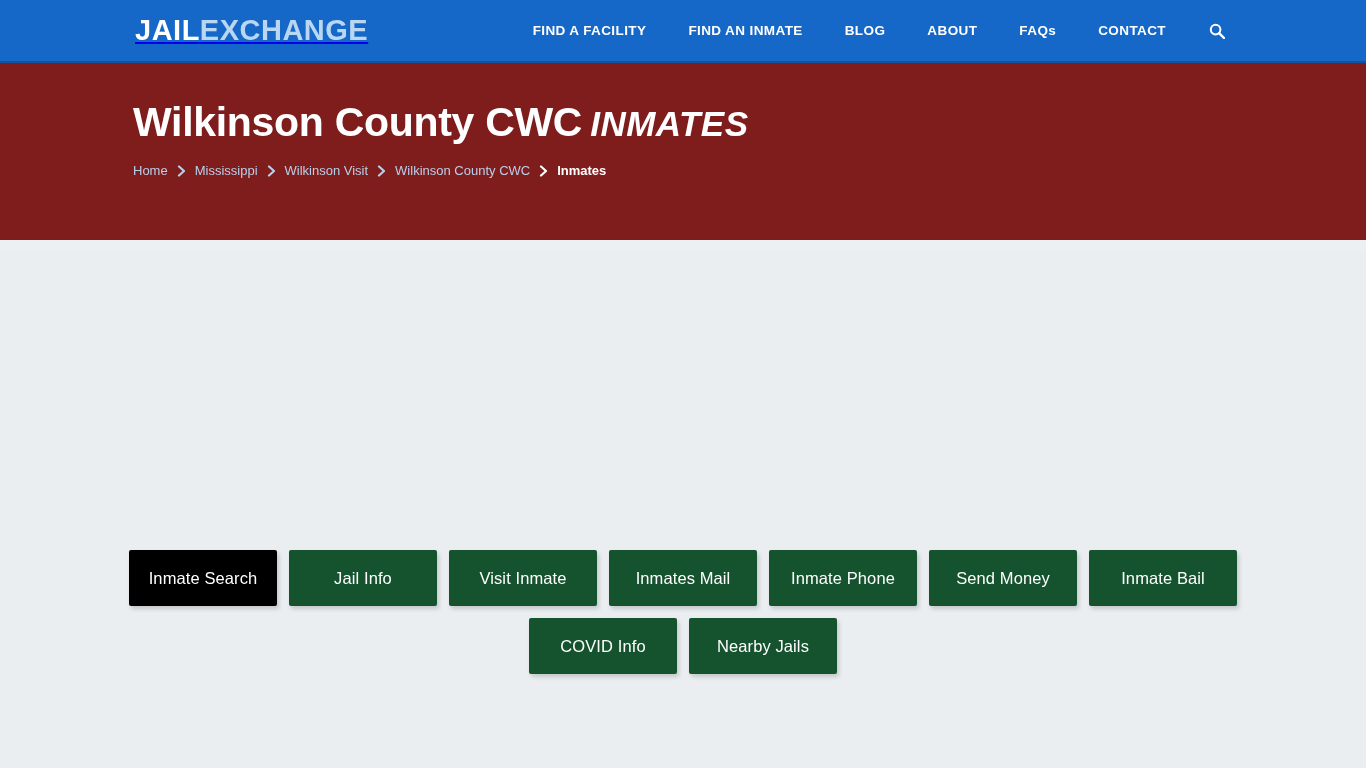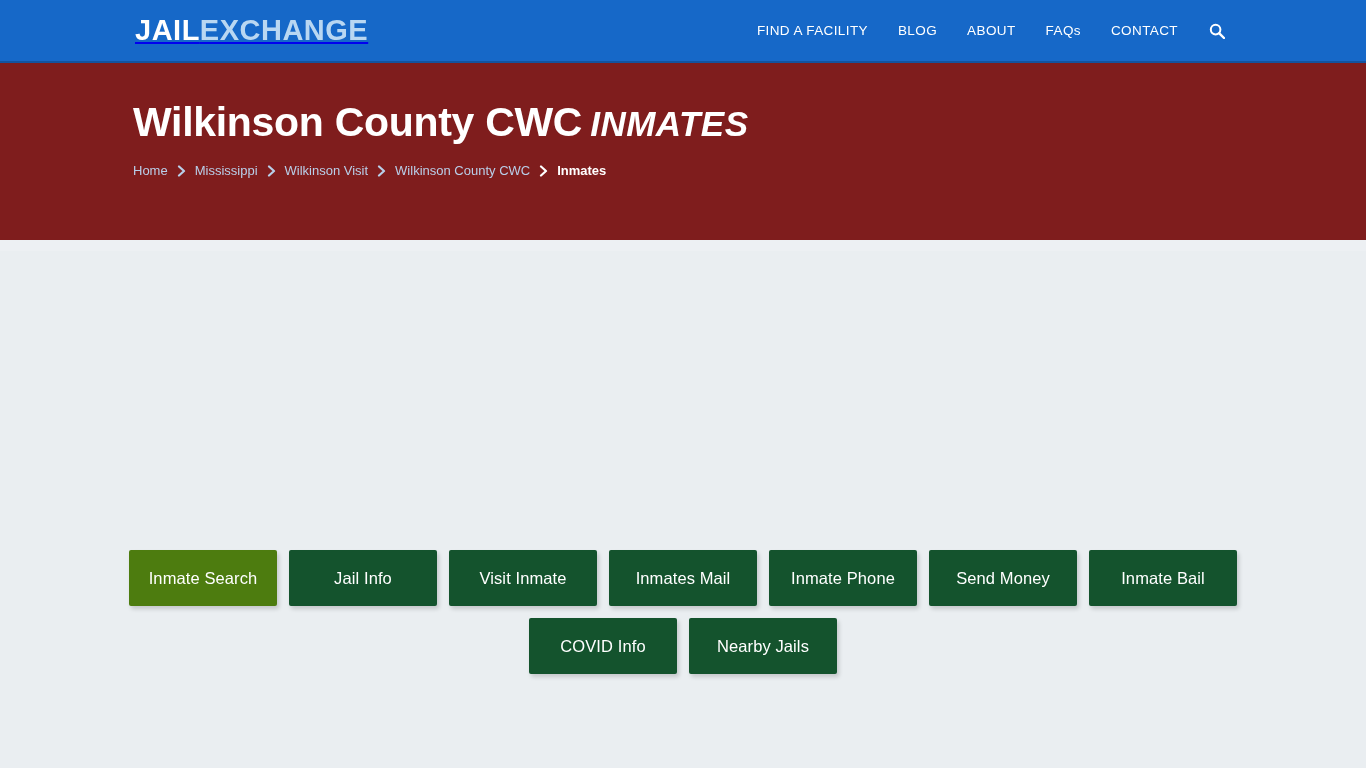--- a/index.html
+++ b/index.html
@@ -49,21 +49,22 @@
     user-select: none;
     margin-left: 2px;
   }
   .brand .jail { color: #ffffff; }
   .brand .exchange { color: #b9d7f2; }
 
   .nav-links {
     display: flex;
     align-items: center;
     list-style: none;
-    gap: 0px;
+    gap: 12px;
+    font-weight: bold;
   }
 
   .nav-links li { display: block; }
 
   .nav-links a {
     display: block;
     color: #ffffff;
     text-decoration: none;
     font-size: 13.5px;
     letter-spacing: 0.4px;
@@ -184,39 +185,42 @@
     letter-spacing: 0.1px;
     border: none;
     border-radius: 2px;
     box-shadow: 2px 3px 4px rgba(0,0,0,0.16);
     cursor: pointer;
     text-decoration: none;
     white-space: nowrap;
     font-family: "Liberation Sans", sans-serif;
   }
   .facility-btn.active {
-    background: #4d7c0f;
+    background: #000000;
   }
 </style>
 </head>
 <body>
 
 <div class="page">
 
   <header class="navbar">
     <div class="nav-inner">
 
       <a class="brand" href="#">
         <span class="jail">JAIL</span><span class="exchange">EXCHANGE</span>
       </a>
 
       <nav>
         <ul class="nav-links">
           <li>
             <a href="#">FIND A FACILITY</a>
+          </li>
+          <li>
+            <a href="#">FIND AN INMATE</a>
           </li>
           <li>
             <a href="#">BLOG</a>
           </li>
           <li>
             <a href="#">ABOUT</a>
           </li>
           <li>
             <a href="#">FAQs</a>
           </li>

